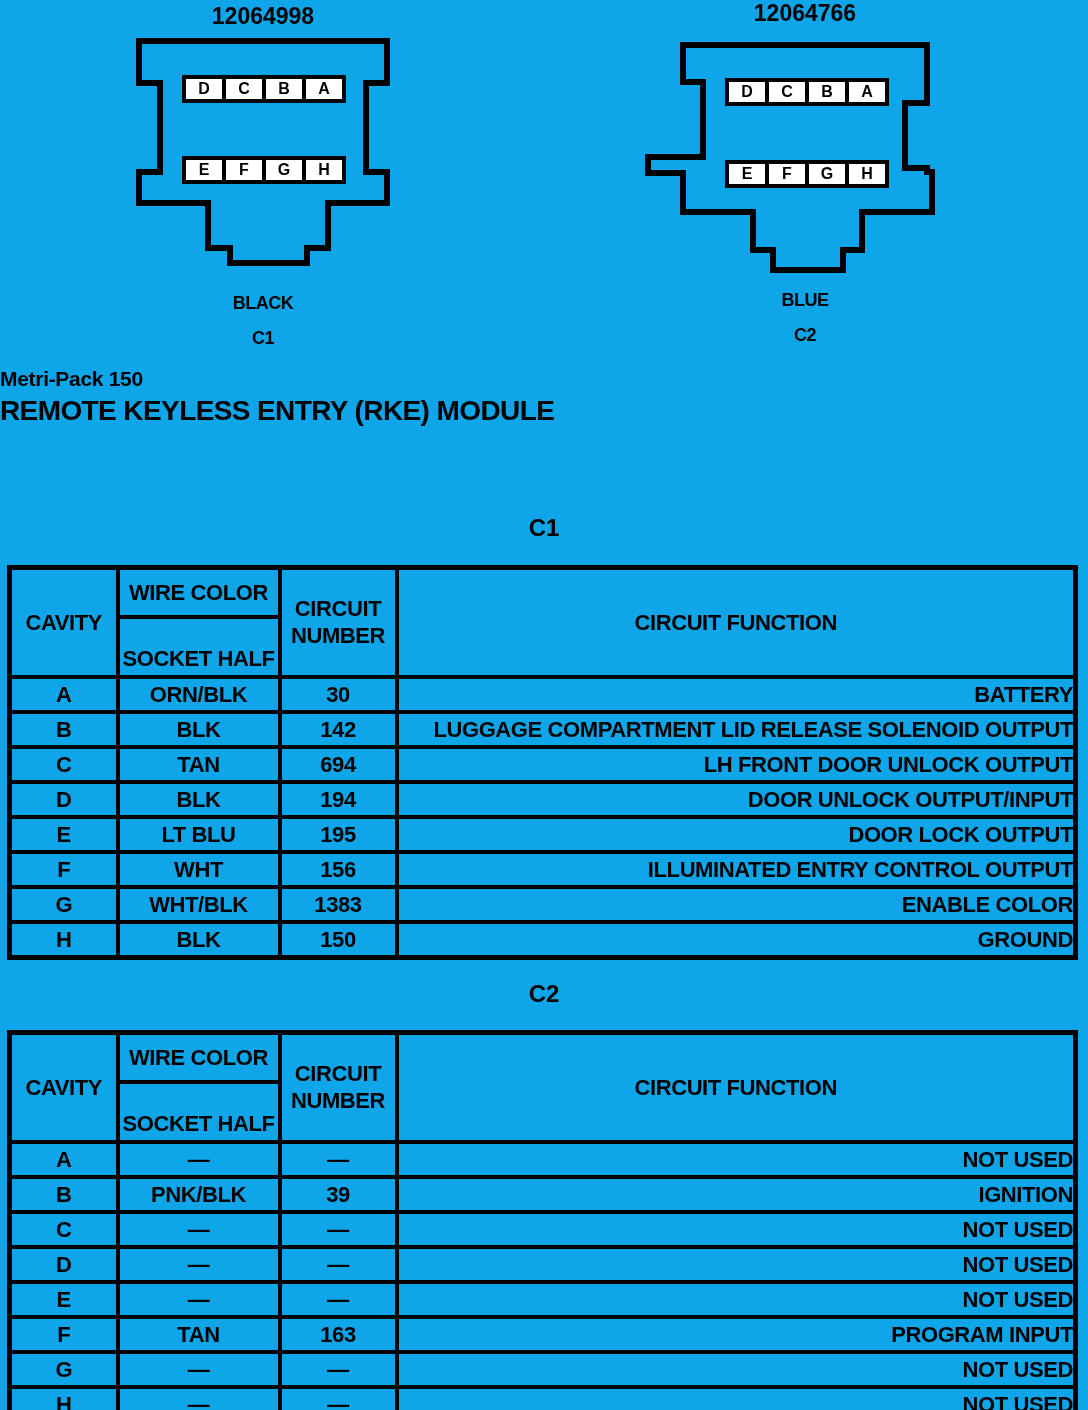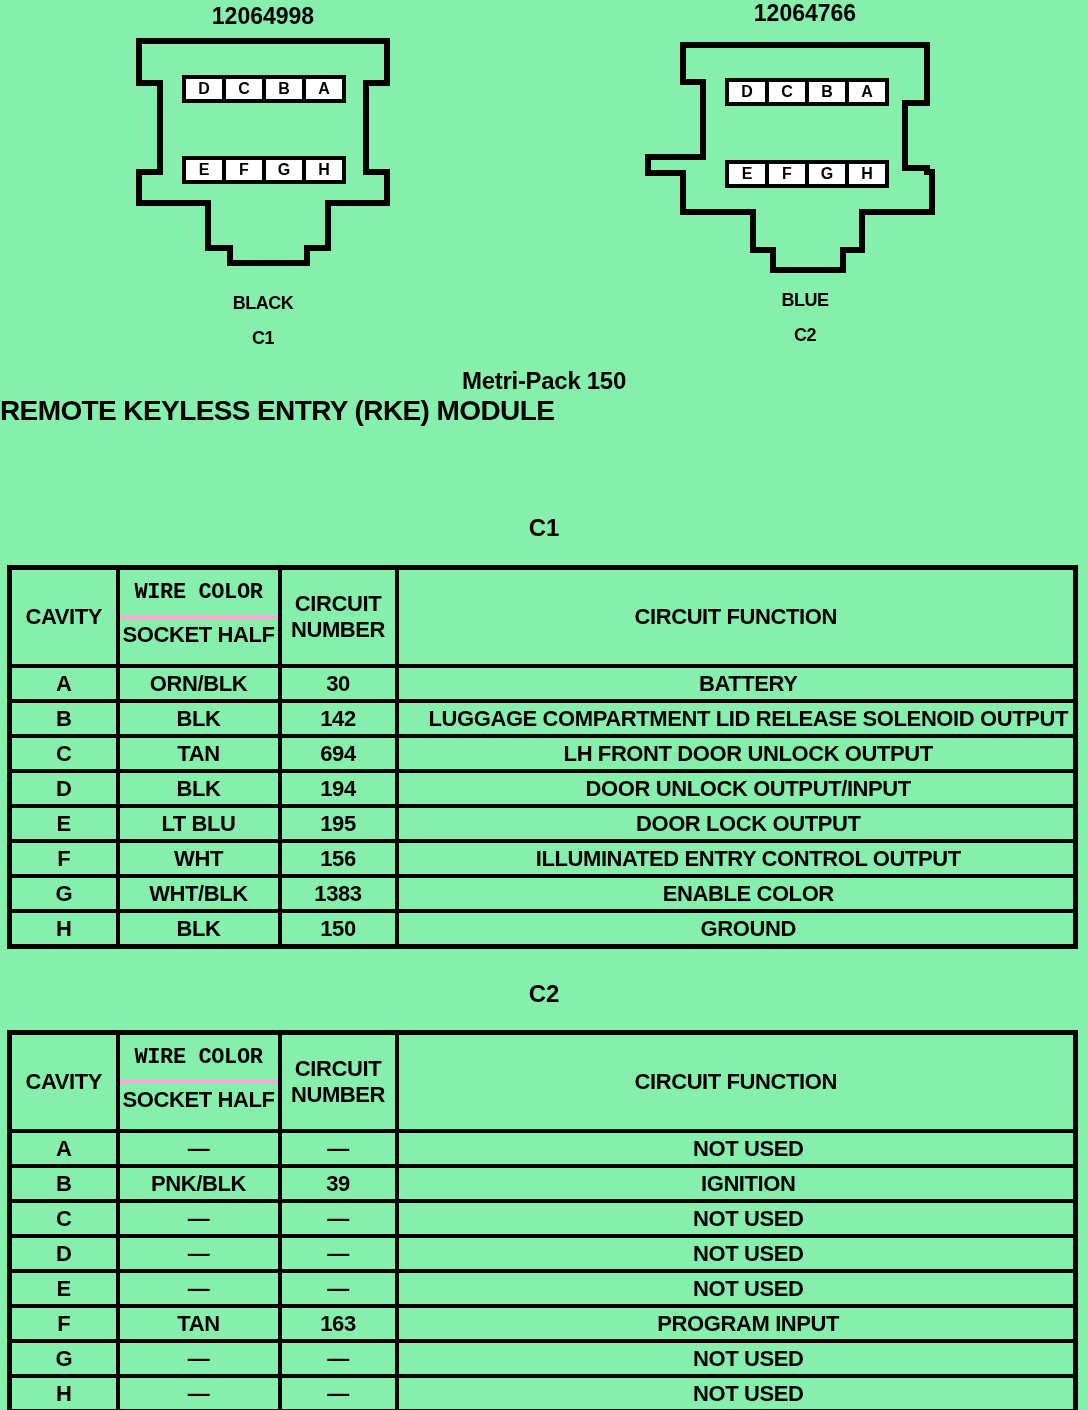--- a/index.html
+++ b/index.html
@@ -1,20 +1,20 @@
 <!DOCTYPE html>
 <html><head>
 <meta charset="utf-8">
 <style>
   html,body{margin:0;padding:0;background:#e8e8e8;}
   .page{
     position:relative;
     width:1088px;height:1410px;
     margin:0 auto;
-    background:#86efac;
+    background:#0ea5e9;
     color:#000000;
     font-family:"Liberation Sans",sans-serif;
     font-weight:700;
     overflow:hidden;
   }
   .abs{position:absolute;}
   
   .part-number{
     text-align:center;
     font-size:23px;
@@ -37,22 +37,22 @@
   
   .connector-caption{
     text-align:center;
     font-size:18px;
     line-height:35px;
     letter-spacing:-0.5px;
   }
   
   .subtitle{
     left:0;top:367px;width:1088px;
-    text-align:center;
-    font-size:24px;
+    text-align:left;
+    font-size:21px;
     letter-spacing:-0.3px;
   }
   .title{
     left:0;top:395px;width:1050px;
     text-align:left;
     font-size:28px;
     letter-spacing:-0.6px;
   }
   .table-label{
     left:0;width:1088px;
@@ -78,37 +78,37 @@
   .pinout th{
     height:94px;
     font-size:22px;
     letter-spacing:-0.4px;
     text-align:center;
     vertical-align:middle;
   }
   .pinout .h-wire{vertical-align:top;}
   .wire-split-top{
     height:45px;
-    border-bottom:4px solid #f9a8d4;
-    display:flex;align-items:center;justify-content:center;font-family:Liberation Mono, monospace;
+    border-bottom:4px solid #000000;
+    display:flex;align-items:center;justify-content:center;
   }
   .wire-split-bottom{
     height:32px;
-    display:flex;align-items:center;justify-content:center;
+    display:flex;align-items:center;justify-content:center;margin-top:24px;
   }
   .h-num{line-height:1.2;padding:0 6px;}
   .pinout td{
     height:31px;
     font-size:22px;
     letter-spacing:-0.4px;
     text-align:center;
     white-space:nowrap;
   }
   .pinout td.col-circuit_function{
-    text-align:center;
+    text-align:right;
     padding-left:25px;
   }
 </style>
 </head>
 <body>
 
 <div class="page">
 
   <svg class="connector-svg" width="1088" height="300" viewBox="0 0 1088 300" aria-hidden="true">
     <path d="M139,41 V83 H160 V172 H139 V203 H208 V248 H230 V263 H307 V248 H328 V203 H387 V172 H366 V83 H387 V41 Z" fill="none" stroke="#000000" stroke-width="6"></path>

